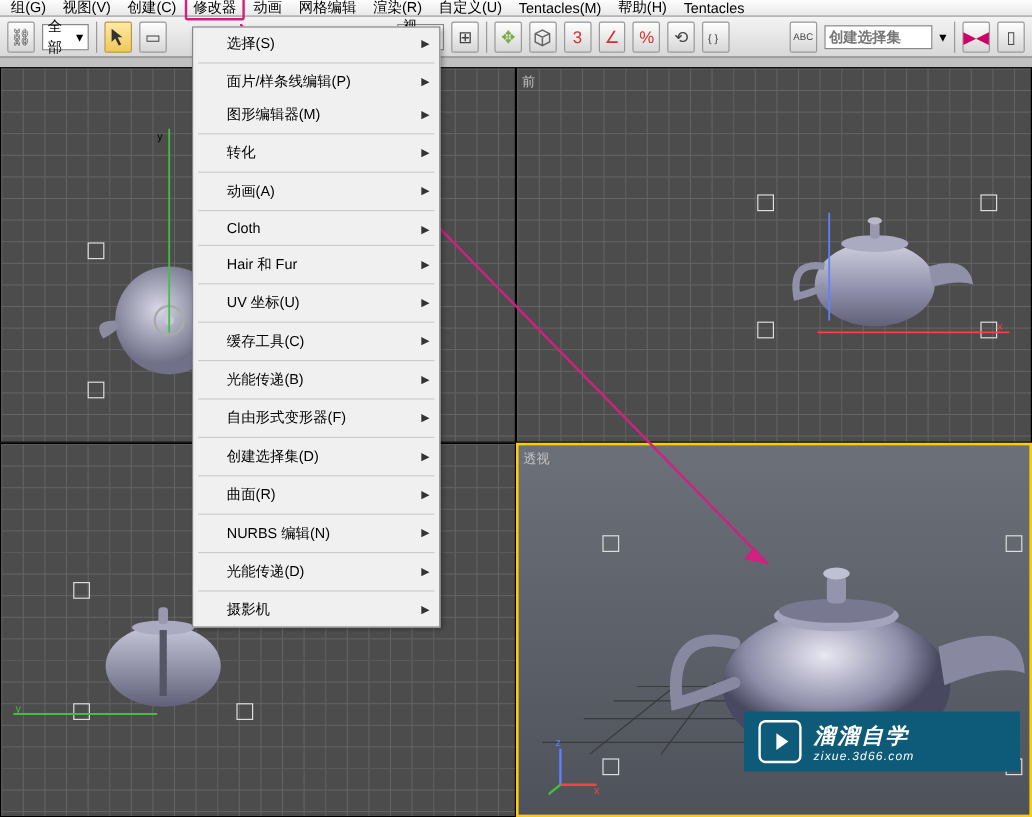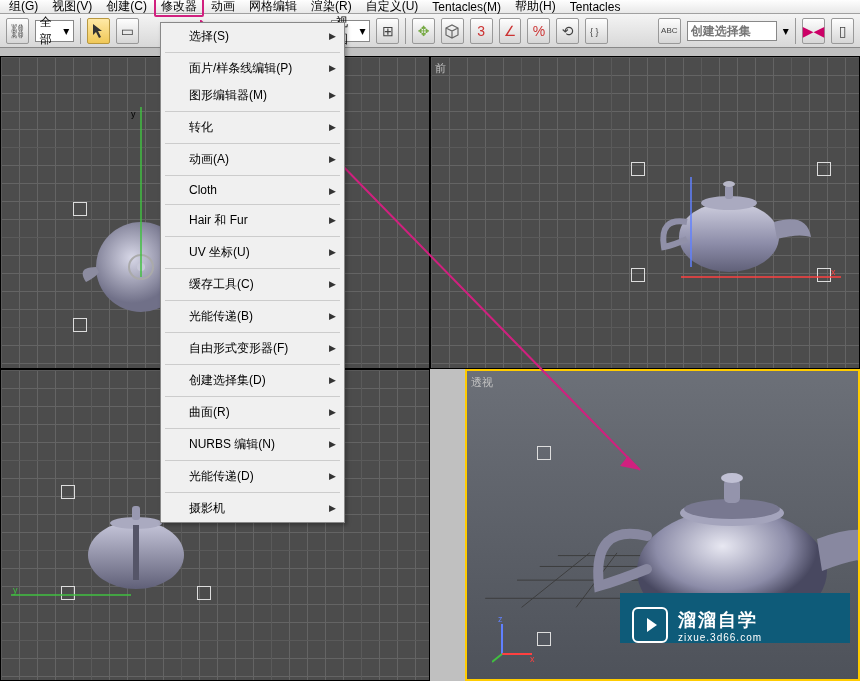--- a/index.html
+++ b/index.html
@@ -12,21 +12,21 @@
   .toolbar { height: 34px; background: linear-gradient(#f4f4f4,#d8d8d8); border-bottom: 1px solid #888; display: flex; align-items: center; gap: 6px; padding: 0 6px; font-size: 12px; }
   .tool-combo { height: 22px; background: #fff; border: 1px solid #888; display: flex; align-items: center; padding: 0 4px; gap: 4px; }
   .tool-input { height: 20px; width: 90px; border: 1px solid #888; background: #fff; font-size: 12px; padding: 0 3px; font-weight: bold; }
   .tool-sep { width: 1px; height: 26px; background: #999; }
   .tool-btn { width: 26px; height: 26px; background: linear-gradient(#fefefe,#d6d6d6); border: 1px solid #999; border-radius: 2px; display: flex; align-items: center; justify-content: center; cursor: default; font-size: 14px; color: #444; }
   .tool-btn.active { background: linear-gradient(#ffe9a6,#f0c858); border-color: #b89840; }
   .tool-btn svg { width: 18px; height: 18px; }
   
   .viewports { position: absolute; top: 56px; left: 0; right: 0; bottom: 0; display: grid; grid-template-columns: 1fr 1fr; grid-template-rows: 1fr 1fr; }
   .vp { position: relative; background: #4c4c4c; border: 1px solid #000; overflow: hidden; }
-  .vp.active { border: 2px solid #ffcc00; margin-left: 35px; }
+  .vp.active { border: 2px solid #ffcc00; }
   .vp-label { position: absolute; top: 4px; left: 4px; color: #c0c0c0; font-size: 11px; z-index: 2; }
   .grid-bg { position: absolute; inset: 0;
     background-image: linear-gradient(#5a5a5a 1px, transparent 1px), linear-gradient(90deg, #5a5a5a 1px, transparent 1px),
                       linear-gradient(#646464 1px, transparent 1px), linear-gradient(90deg, #646464 1px, transparent 1px);
     background-size: 90px 90px, 90px 90px, 18px 18px, 18px 18px;
   }
   .grid-persp { position: absolute; inset: 0; }
   .sel-brackets { position: absolute; }
   .sel-brackets span { position: absolute; width: 14px; height: 14px; border: 1px solid #ddd; }
   .br-tl { top:0; left:0; border-right:none; border-bottom:none; }
@@ -37,30 +37,30 @@
   .axis { position: absolute; font-size: 10px; }
   .axis .ly { color: #40ff40; }
   .axis line { }
   
   .teapot-top { position: absolute; left: 80px; top: 150px; width: 120px; height: 120px; }
   .teapot-front { position: absolute; right: 40px; top: 110px; width: 180px; height: 120px; }
   .teapot-left { position: absolute; left: 70px; top: 120px; width: 130px; height: 110px; }
   .teapot-persp { position: absolute; left: 100px; top: 80px; width: 330px; height: 200px; }
   
   
-  .dropdown { position: absolute; top: 22px; left: 160px; width: 185px; background: #f0f0f0; border: 1px solid #888; box-shadow: 2px 2px 4px rgba(0,0,0,.3); font-size: 12px; z-index: 100; }
+  .dropdown { position: absolute; top: 22px; left: 160px; width: 207px; background: #f0f0f0; border: 1px solid #888; box-shadow: 2px 2px 4px rgba(0,0,0,.3); font-size: 12px; z-index: 100; }
   .dropdown .ditem { padding: 5px 24px 5px 28px; cursor: default; position: relative; }
   .dropdown .dsep { height: 1px; background: #ccc; margin: 2px 4px; }
   .dropdown .arrow { position: absolute; right: 8px; top: 8px; font-size: 9px; color: #333; }
   
   .annot-line { position: absolute; top: 20px; left: 200px; width: 460px; height: 470px; z-index: 50; pointer-events: none; }
   .annot-line line { stroke: #d1207f; stroke-width: 2; }
   .annot-line polygon { fill: #d1207f; }
   
-  .watermark { position: absolute; right: 10px; bottom: 38px; width: 230px; height: 50px; background: #0e5b79; display: flex; align-items: flex-end; gap: 10px; padding: 0 12px; z-index: 20; }
+  .watermark { position: absolute; right: 10px; bottom: 38px; width: 230px; height: 50px; background: #0e5b79; display: flex; align-items: center; gap: 10px; padding: 0 12px; z-index: 20; font-style: italic; }
   .watermark .play { width: 36px; height: 36px; border: 2px solid #fff; border-radius: 6px; display:flex; align-items:center; justify-content:center; }
   .watermark .play::after { content:""; border-left: 10px solid #fff; border-top: 7px solid transparent; border-bottom: 7px solid transparent; margin-left:3px; }
   .watermark .txt { color: #fff; }
   .watermark .big { font-size: 18px; font-weight: bold; letter-spacing: 2px; }
   .watermark .small { font-size: 10px; letter-spacing: 1px; }
 </style>
 </head>
 <body>
 
 <div class="menubar">

